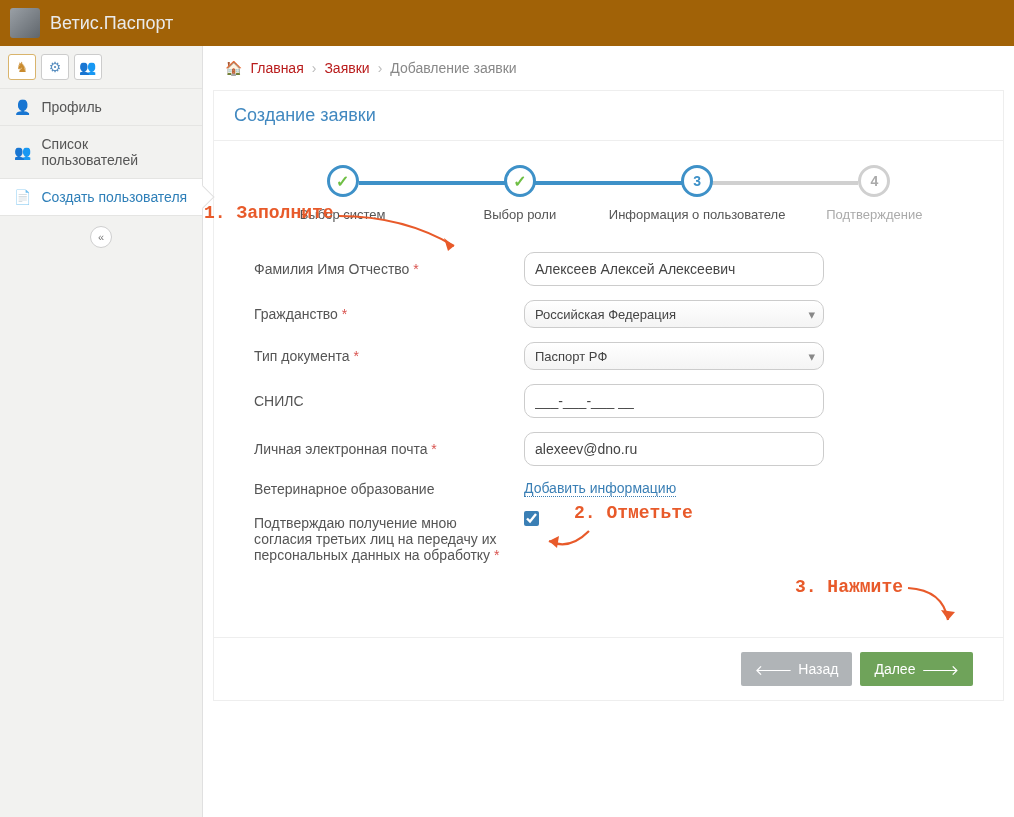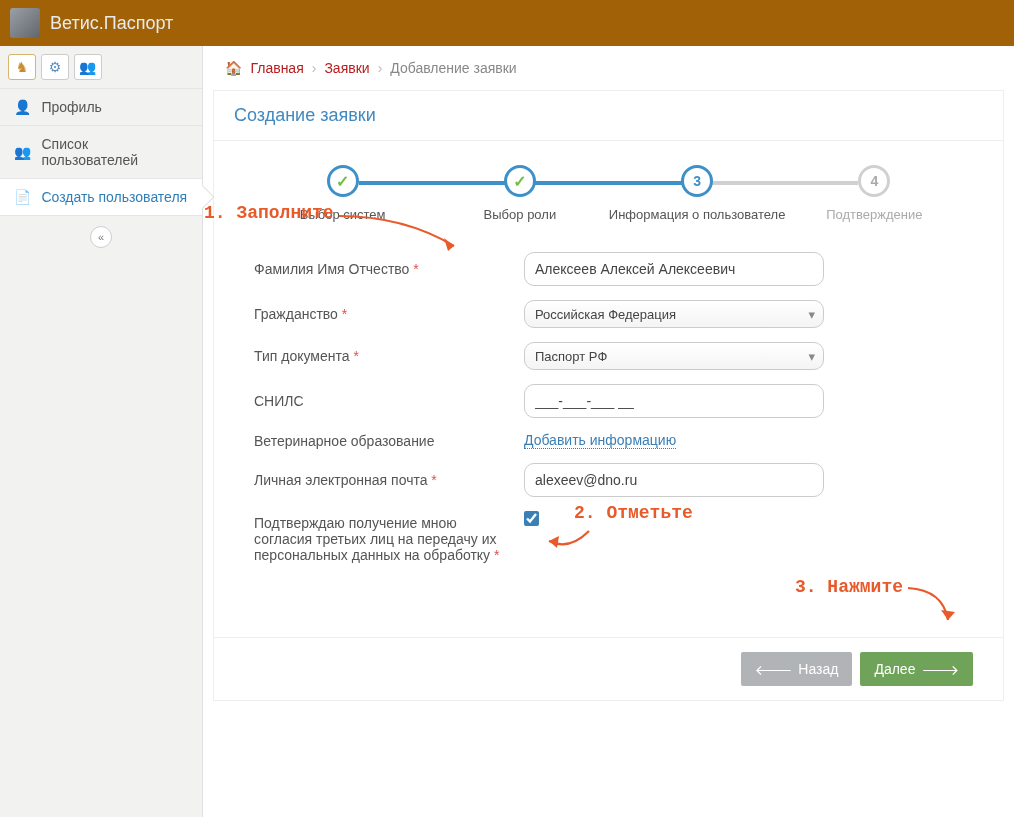--- a/index.html
+++ b/index.html
@@ -151,26 +151,26 @@
           <div class="f-label"><span>Тип документа</span> <span class="req">*</span></div>
           <div class="f-select">
               <span>Паспорт РФ</span>
             </div>
         </div>
         <div class="field">
           <div class="f-label">СНИЛС</div>
           <input class="f-input" value="___-___-___ __" style="">
         </div>
         <div class="field">
+          <div class="f-label"><span>Личная электронная почта</span> <span class="req">*</span></div>
+          <input class="f-input" value="alexeev@dno.ru" style="">
+        </div>
+        <div class="field">
           <div class="f-label">Ветеринарное образование</div>
           <span class="link">Добавить информацию</span>
-        </div>
-        <div class="field">
-          <div class="f-label"><span>Личная электронная почта</span> <span class="req">*</span></div>
-          <input class="f-input" value="alexeev@dno.ru" style="">
         </div>
         <div class="field" style="align-items:flex-start; position:relative">
           <div class="f-label top"><span>Подтверждаю получение мною согласия третьих лиц на передачу их персональных данных на обработку</span> <span class="req">*</span></div>
           <input type="checkbox" class="chk" checked="" style="">
           <div class="annot" style="left:320px; top:-8px">2. Отметьте</div>
           <svg style="position:absolute; left:290px; top:15px" width="60" height="30">
             <path class="arrow-svg" d="M45 5 Q 25 25 5 15"></path>
             <polygon class="arrow-head" points="5,15 15,10 13,22"></polygon>
           </svg>
         </div>

